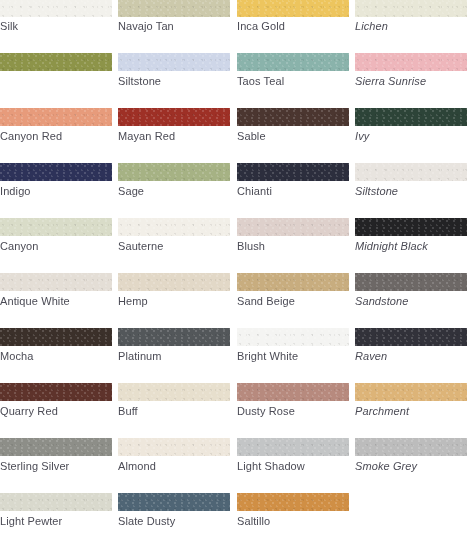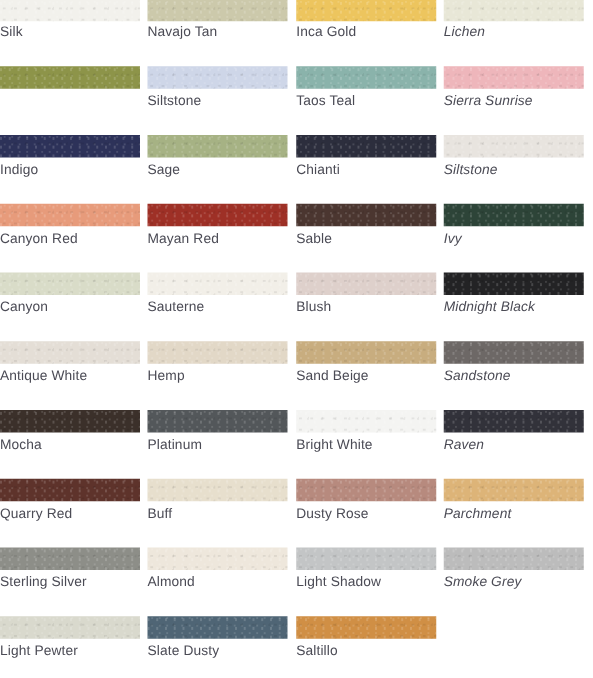--- a/index.html
+++ b/index.html
@@ -99,52 +99,52 @@
         <div class="swatch-chip" title="#8ab3ab" style="background-color: rgb(138, 179, 171);"></div>
         <div class="swatch-label">Taos Teal</div>
       </div>
       <div class="swatch-cell col3">
         <div class="swatch-chip" title="#eeb6bb" style="background-color: rgb(238, 182, 187);"></div>
         <div class="swatch-label">Sierra Sunrise</div>
       </div>
     </div>
     <div class="swatch-row">
       <div class="swatch-cell col0">
+        <div class="swatch-chip" title="#e79b7b" style="background-color: rgb(231, 155, 123);"></div>
+        <div class="swatch-label">Canyon Red</div>
+      </div>
+      <div class="swatch-cell col1">
+        <div class="swatch-chip" title="#9e3026" style="background-color: rgb(158, 48, 38);"></div>
+        <div class="swatch-label">Mayan Red</div>
+      </div>
+      <div class="swatch-cell col2">
+        <div class="swatch-chip" title="#4b3630" style="background-color: rgb(75, 54, 48);"></div>
+        <div class="swatch-label">Sable</div>
+      </div>
+      <div class="swatch-cell col3">
+        <div class="swatch-chip" title="#2d4438" style="background-color: rgb(45, 68, 56);"></div>
+        <div class="swatch-label">Ivy</div>
+      </div>
+    </div>
+    <div class="swatch-row">
+      <div class="swatch-cell col0">
         <div class="swatch-chip" title="#2d3259" style="background-color: rgb(45, 50, 89);"></div>
         <div class="swatch-label">Indigo</div>
       </div>
       <div class="swatch-cell col1">
         <div class="swatch-chip" title="#a6b284" style="background-color: rgb(166, 178, 132);"></div>
         <div class="swatch-label">Sage</div>
       </div>
       <div class="swatch-cell col2">
         <div class="swatch-chip" title="#2c2e3d" style="background-color: rgb(44, 46, 61);"></div>
         <div class="swatch-label">Chianti</div>
       </div>
       <div class="swatch-cell col3">
         <div class="swatch-chip" title="#e8e4df" style="background-color: rgb(232, 228, 223);"></div>
         <div class="swatch-label">Siltstone</div>
-      </div>
-    </div>
-    <div class="swatch-row">
-      <div class="swatch-cell col0">
-        <div class="swatch-chip" title="#e79b7b" style="background-color: rgb(231, 155, 123);"></div>
-        <div class="swatch-label">Canyon Red</div>
-      </div>
-      <div class="swatch-cell col1">
-        <div class="swatch-chip" title="#9e3026" style="background-color: rgb(158, 48, 38);"></div>
-        <div class="swatch-label">Mayan Red</div>
-      </div>
-      <div class="swatch-cell col2">
-        <div class="swatch-chip" title="#4b3630" style="background-color: rgb(75, 54, 48);"></div>
-        <div class="swatch-label">Sable</div>
-      </div>
-      <div class="swatch-cell col3">
-        <div class="swatch-chip" title="#2d4438" style="background-color: rgb(45, 68, 56);"></div>
-        <div class="swatch-label">Ivy</div>
       </div>
     </div>
     <div class="swatch-row">
       <div class="swatch-cell col0">
         <div class="swatch-chip" title="#d9dcc8" style="background-color: rgb(217, 220, 200);"></div>
         <div class="swatch-label">Canyon</div>
       </div>
       <div class="swatch-cell col1">
         <div class="swatch-chip" title="#f2efe8" style="background-color: rgb(242, 239, 232);"></div>
         <div class="swatch-label">Sauterne</div>

